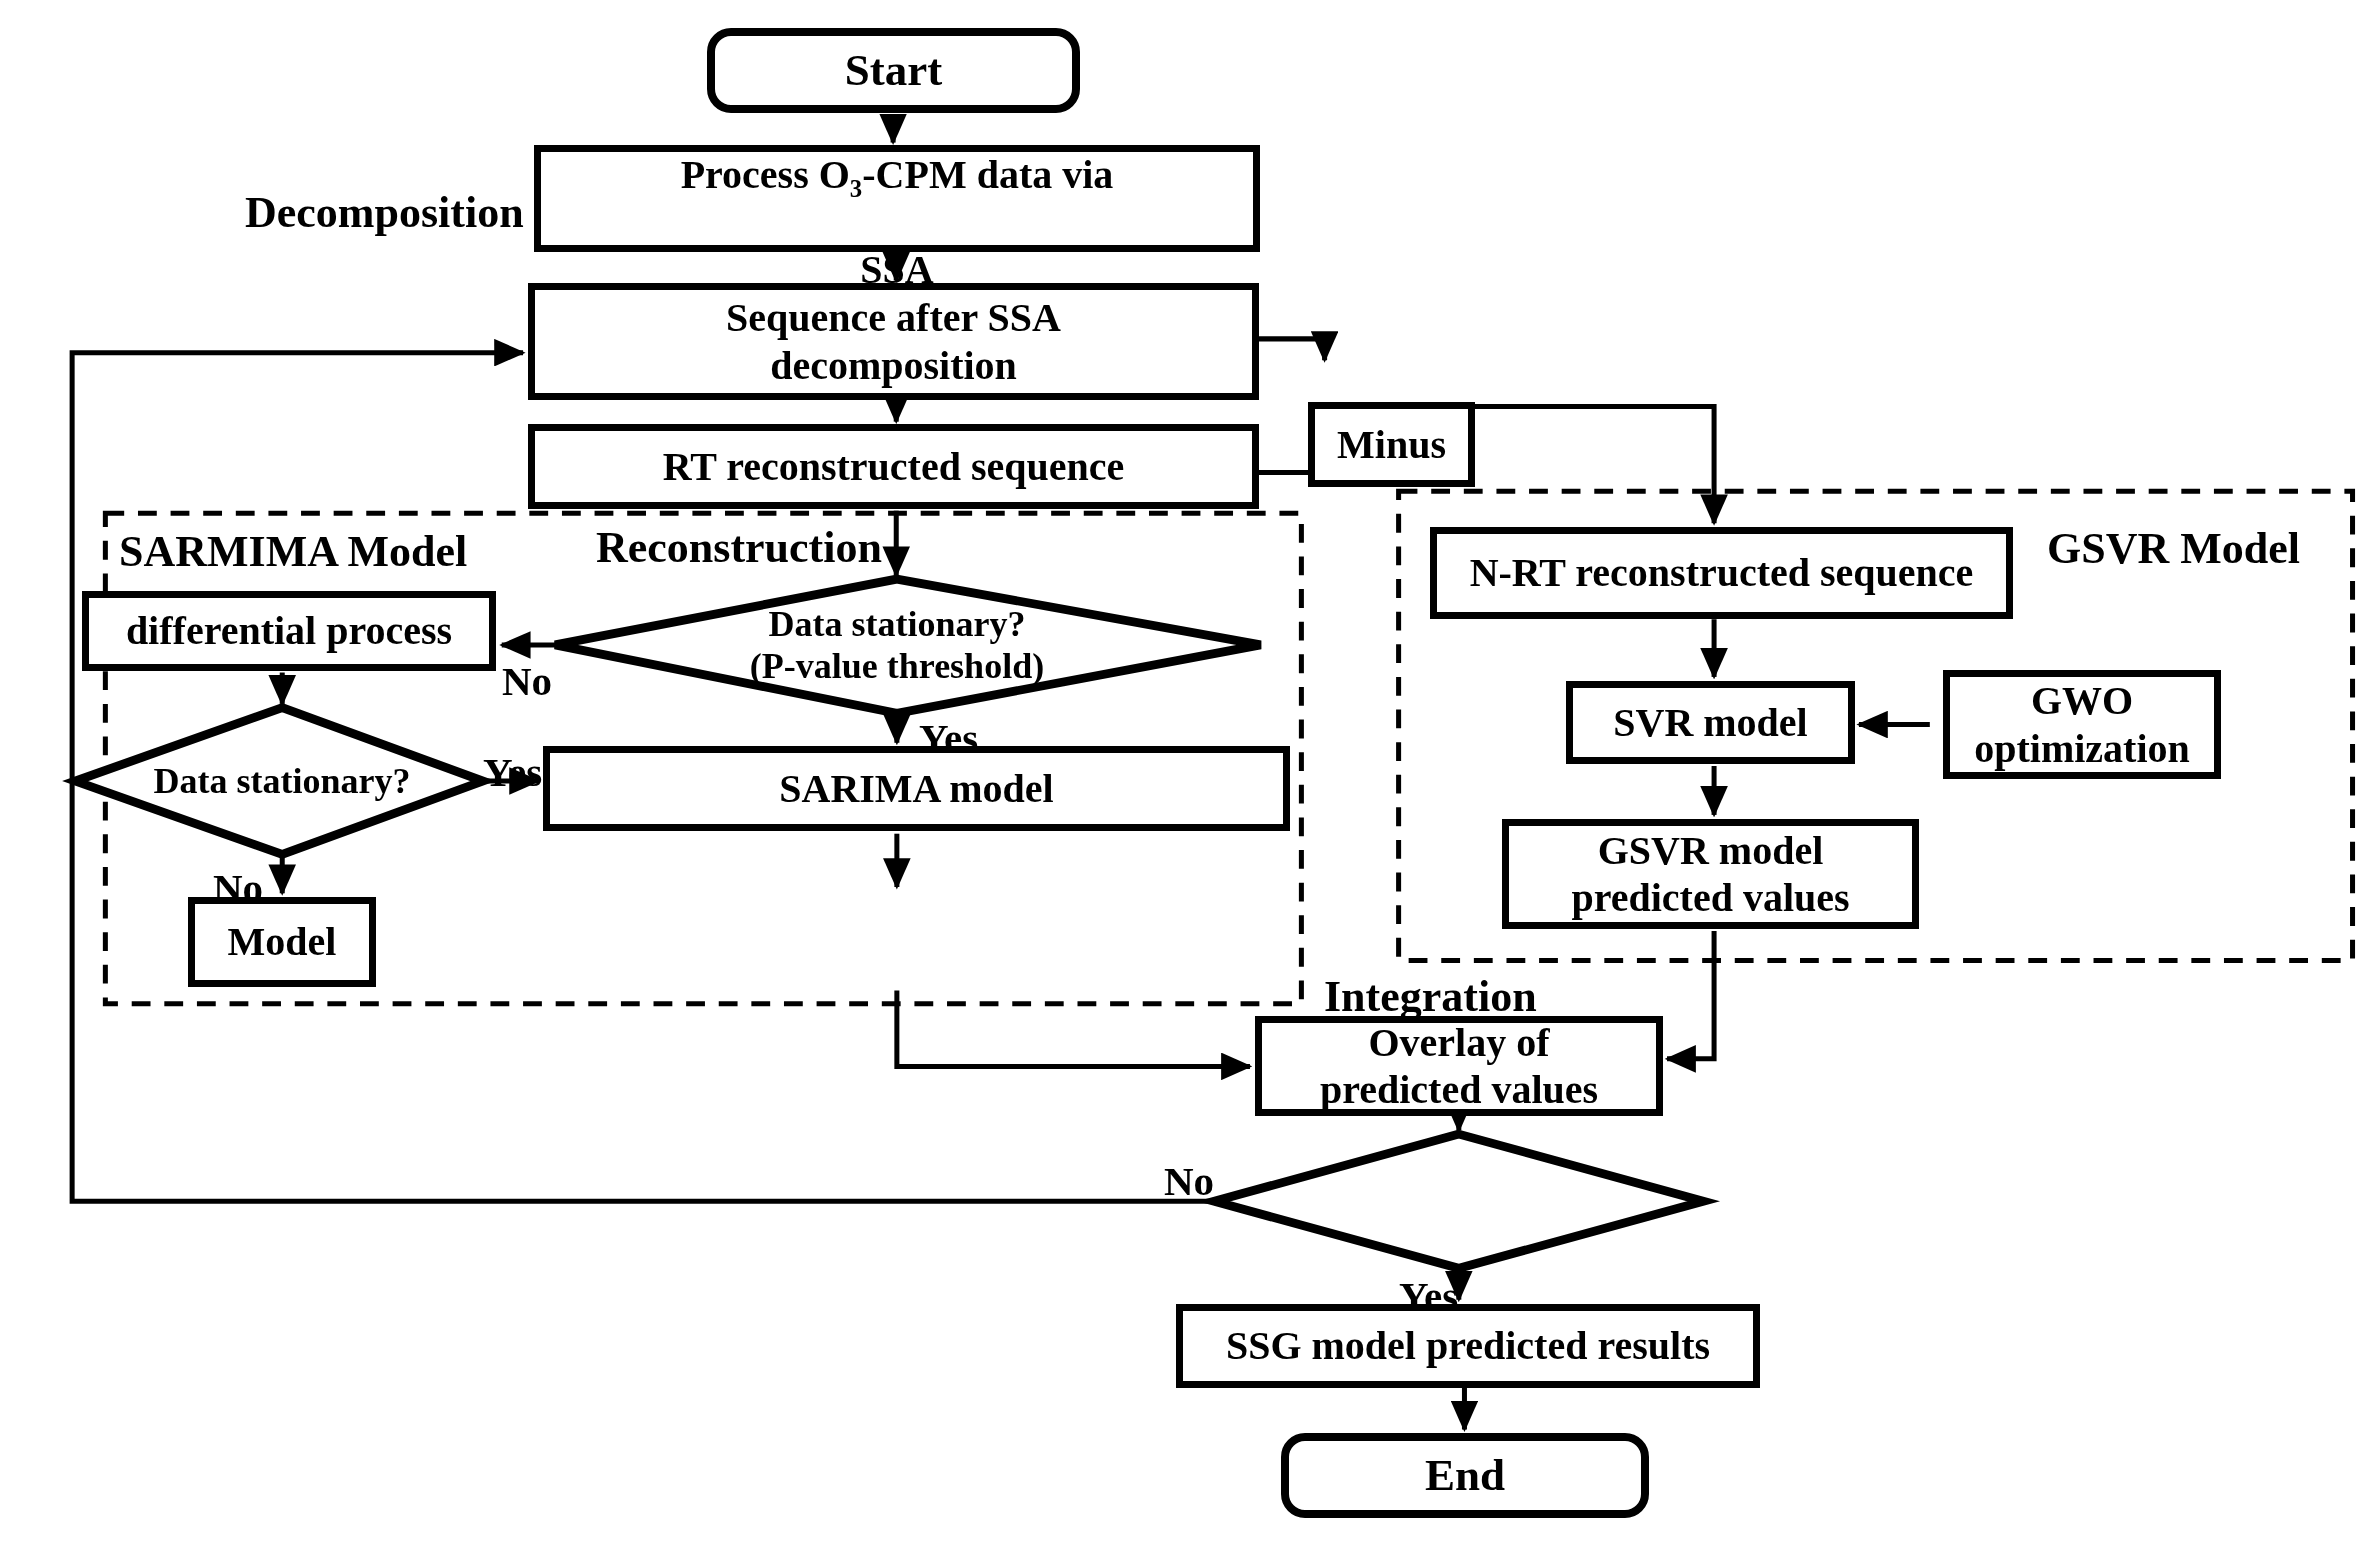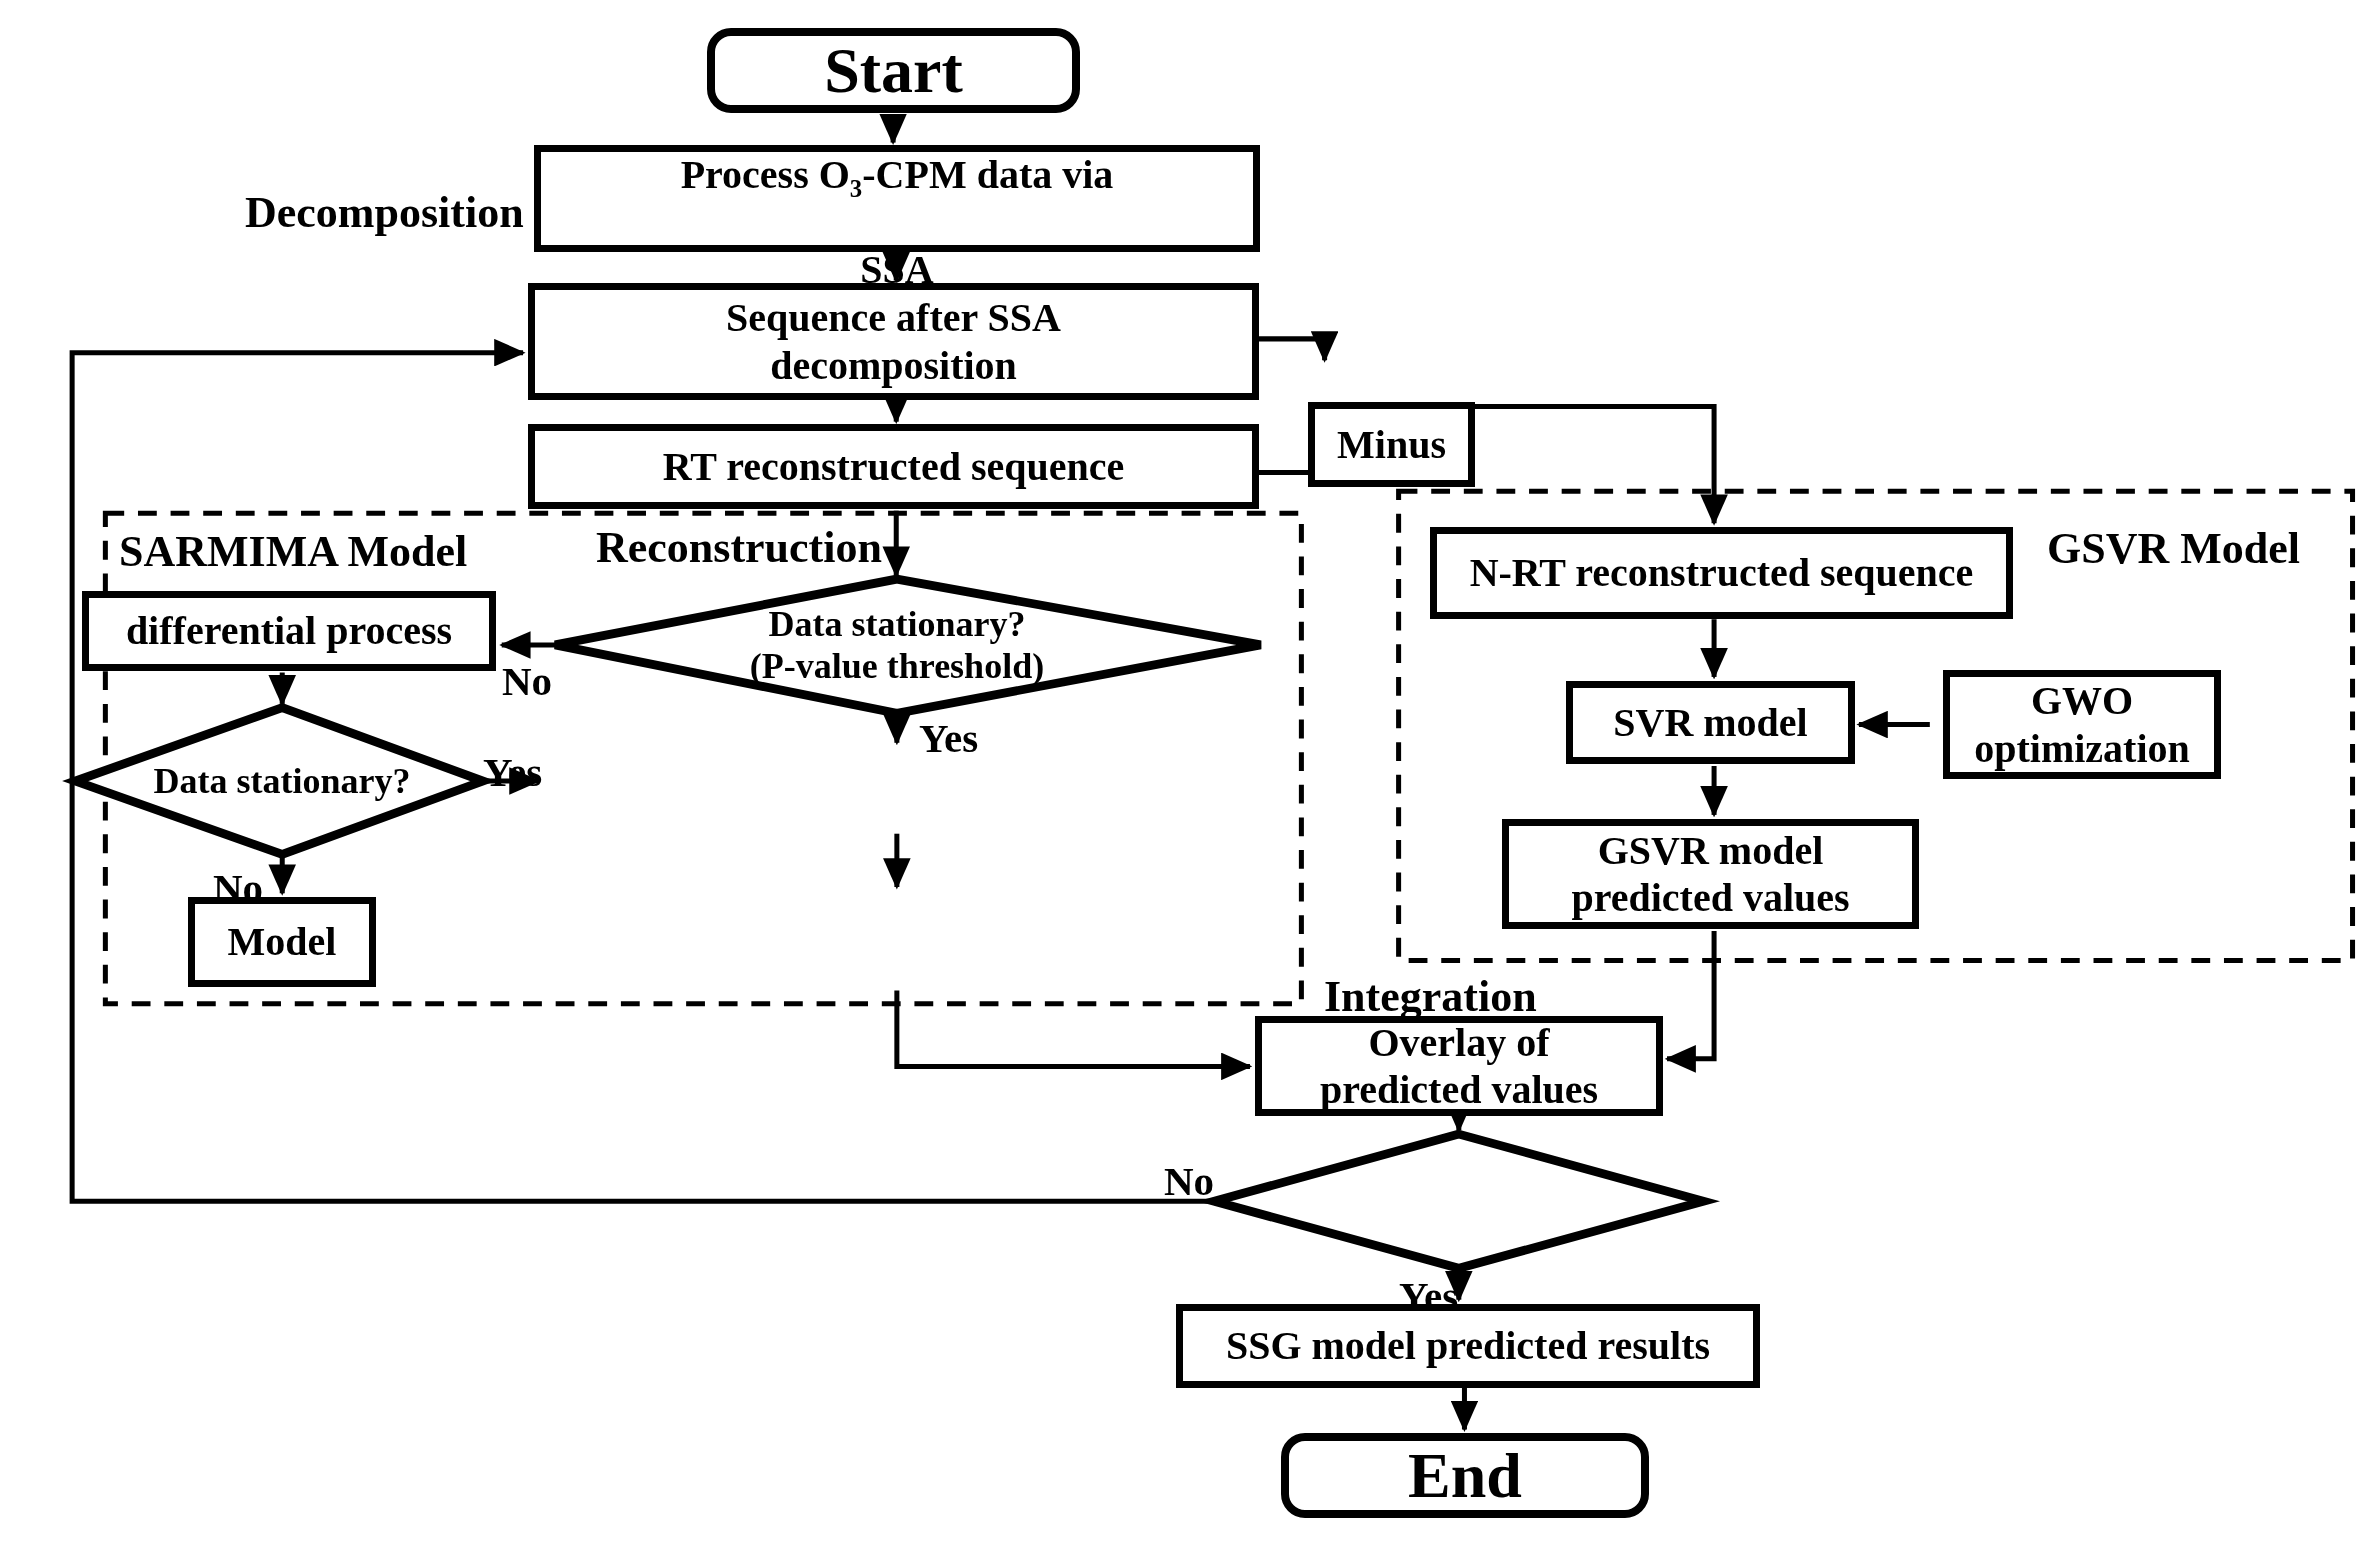--- a/index.html
+++ b/index.html
@@ -2,21 +2,21 @@
 <html style="font-size:10px"><head>
 <meta charset="utf-8">
 <style>
   html,body{margin:0;padding:0;background:#ffffff;}
   .canvas{position:relative;width:2377px;height:1547px;background:#fff;
           font-family:"Liberation Serif","DejaVu Serif",serif;font-weight:bold;color:#000;overflow:hidden;}
   svg.wires{position:absolute;left:0;top:0;}
   .node{position:absolute;box-sizing:border-box;border:7.5px solid #000;background:#fff;
         display:flex;align-items:center;justify-content:center;text-align:center;
         font-size:40px;line-height:1.18;white-space:pre-line;}
-  .rounded{border-radius:24px;border-width:8.8px;font-size:64px;}
+  .rounded{border-radius:24px;border-width:8.8px;font-size:45px;}
   .dlabel{position:absolute;display:flex;align-items:center;justify-content:center;
           text-align:center;font-size:36px;line-height:1.18;white-space:pre-line;}
   .slabel{position:absolute;font-size:44px;white-space:nowrap;}
   .elabel{position:absolute;font-size:41px;white-space:nowrap;}
   sub{font-size:0.62em;line-height:0;}
 
   #n-start{left:707px;top:28px;width:373px;height:85px;}
   #n-process{left:534px;top:145px;width:726px;height:107px;}
   #n-sequence{left:528px;top:283px;width:731px;height:117px;}
   #n-rt{left:528px;top:424px;width:731px;height:85px;}
@@ -103,20 +103,21 @@
       <span>SSA</span>
     </div>
   </div>
 
   <div class="node" id="n-sequence">Sequence after SSA
 decomposition</div>
   <div class="node" id="n-rt">RT reconstructed sequence</div>
   <div class="node" id="n-minus">Minus</div>
   <div class="node" id="n-differential">differential process</div>
   <div class="node" id="n-abort">Model</div>
+  <div class="node" id="n-sarima">SARIMA model</div>
   <div class="node" id="n-nrt">N-RT reconstructed sequence</div>
   <div class="node" id="n-svr">SVR model</div>
   <div class="node" id="n-gwo">GWO
 optimization</div>
   <div class="node" id="n-gsvr-pred">GSVR model
 predicted values</div>
   <div class="node" id="n-overlay">Overlay of
 predicted values</div>
   <div class="node" id="n-ssg">SSG model predicted results</div>
   <div class="node rounded" id="n-end">End</div>

